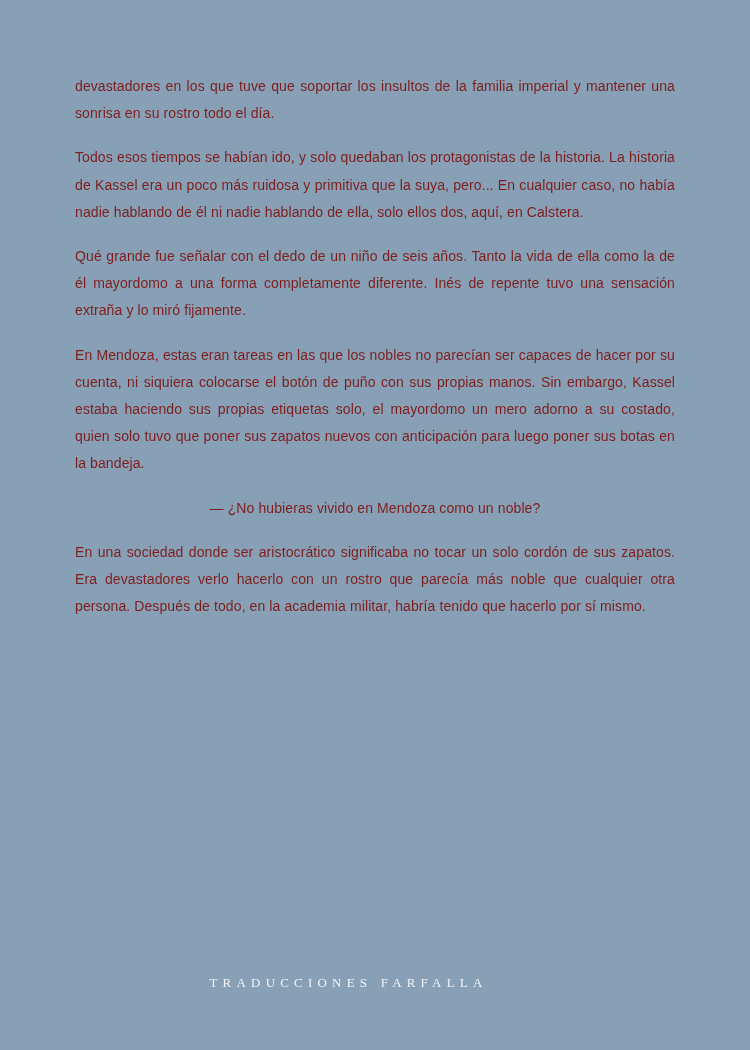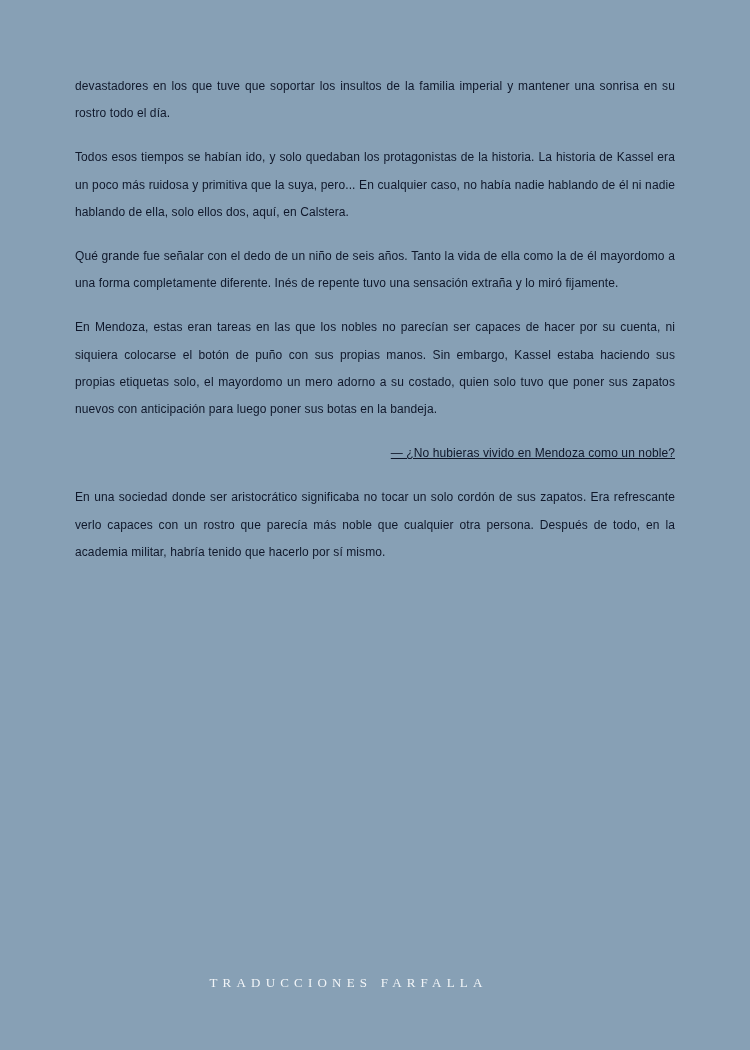--- a/index.html
+++ b/index.html
@@ -14,30 +14,29 @@
     overflow: hidden;
   }
   .page {
     position: absolute;
     left: 75px;
     top: 73px;
     width: 600px;
   }
   .para {
     font-family: "Liberation Sans", sans-serif;
-    font-size: 12px;
+    font-size: 14px;
     line-height: 27.2px;
-    color: #0f172a;
+    color: #7f1d1d;
     text-align: justify;
     margin: 0 0 17px 0;
     letter-spacing: 0.1px;
   }
   .para.dialogue {
-    text-align: right;
-    text-decoration: underline;
+    text-align: center;
   }
   .footer {
     position: absolute;
     left: 0;
     width: 697px;
     top: 975px;
     text-align: center;
     font-family: "Liberation Serif", serif;
     font-size: 13px;
     letter-spacing: 5.2px;
@@ -46,16 +45,16 @@
 </style>
 </head>
 <body>
 
 <div class="page">
   <p class="para">devastadores en los que tuve que soportar los insultos de la familia imperial y mantener una sonrisa en su rostro todo el día.</p>
   <p class="para">Todos esos tiempos se habían ido, y solo quedaban los protagonistas de la historia. La historia de Kassel era un poco más ruidosa y primitiva que la suya, pero... En cualquier caso, no había nadie hablando de él ni nadie hablando de ella, solo ellos dos, aquí, en Calstera.</p>
   <p class="para">Qué grande fue señalar con el dedo de un niño de seis años. Tanto la vida de ella como la de él mayordomo a una forma completamente diferente. Inés de repente tuvo una sensación extraña y lo miró fijamente.</p>
   <p class="para">En Mendoza, estas eran tareas en las que los nobles no parecían ser capaces de hacer por su cuenta, ni siquiera colocarse el botón de puño con sus propias manos. Sin embargo, Kassel estaba haciendo sus propias etiquetas solo, el mayordomo un mero adorno a su costado, quien solo tuvo que poner sus zapatos nuevos con anticipación para luego poner sus botas en la bandeja.</p>
   <p class="para dialogue">— ¿No hubieras vivido en Mendoza como un noble?</p>
-  <p class="para">En una sociedad donde ser aristocrático significaba no tocar un solo cordón de sus zapatos. Era refrescante verlo capaces con un rostro que parecía más noble que cualquier otra persona. Después de todo, en la academia militar, habría tenido que hacerlo por sí mismo.</p>
+  <p class="para">En una sociedad donde ser aristocrático significaba no tocar un solo cordón de sus zapatos. Era devastadores verlo hacerlo con un rostro que parecía más noble que cualquier otra persona. Después de todo, en la academia militar, habría tenido que hacerlo por sí mismo.</p>
 </div>
 
 <div class="footer">TRADUCCIONES FARFALLA</div>
 
 </body></html>

